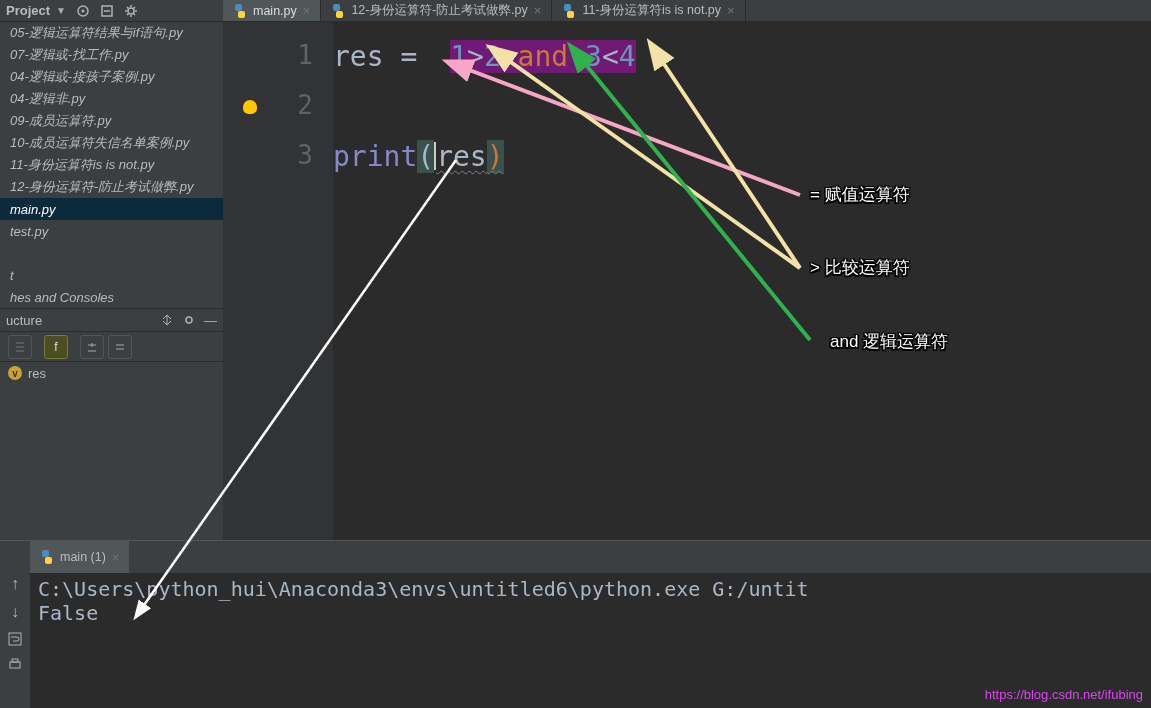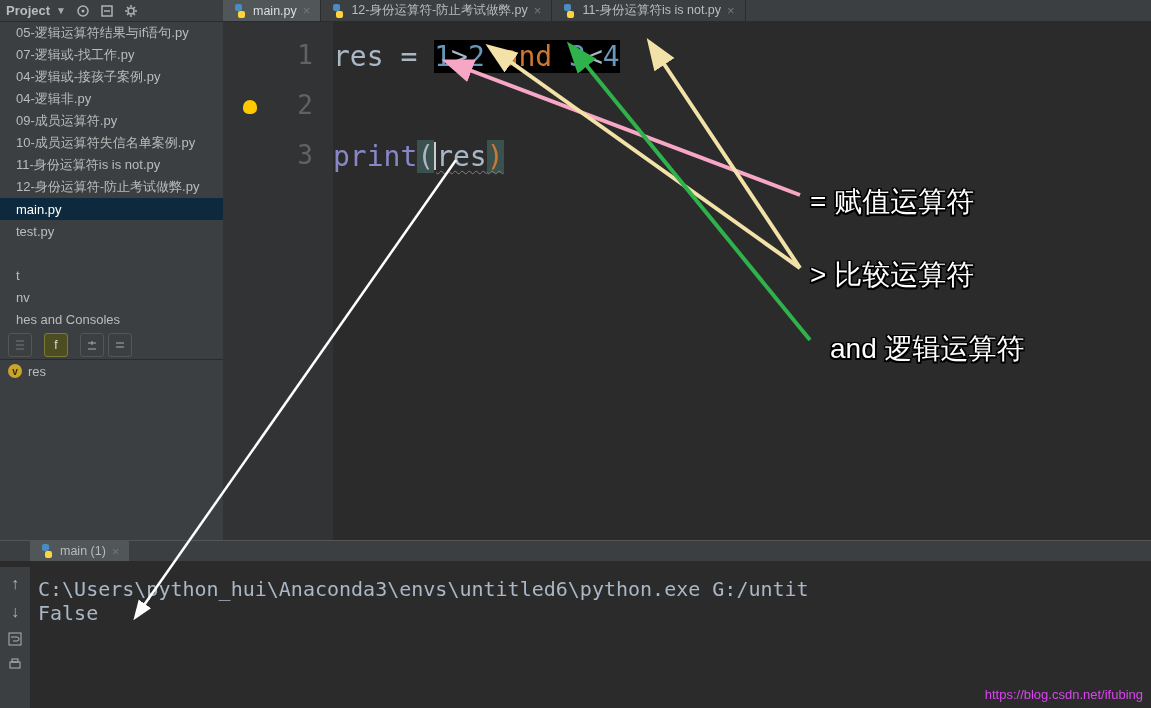--- a/index.html
+++ b/index.html
@@ -35,24 +35,25 @@
   height: 518px;
   background: #3c3f41;
   font-size: 13px;
   color: #bbb;
 }
 .file-list { padding-top: 0; }
 .file-item {
   height: 22px;
   display: flex;
   align-items: center;
-  padding-left: 16px;
+  padding-left: 10px;
   cursor: pointer;
   white-space: nowrap;
   overflow: hidden;
+  font-style: italic;
 }
 .file-item.selected { background: #0d293e; color: #fff; }
 .structure-header {
   height: 24px;
   border-top: 1px solid #2b2b2b;
   border-bottom: 1px solid #2b2b2b;
   display: flex;
   align-items: center;
   padding: 0 6px;
   font-size: 13px;
@@ -158,37 +159,37 @@
 }
 .code {
   padding-top: 18px;
   font-family: "Consolas", monospace;
   font-size: 28px;
   position: relative;
 }
 .code .cline { height: 50px; white-space: pre; }
 .c-var { color: #a9b7c6; }
 .c-eq { color: #a9b7c6; }
-.c-sel { background: #000000; color: #a9b7c6; }
+.c-sel { background: #701a75; color: #a9b7c6; margin-left: 16px; }
 .c-num { color: #6897bb; }
 .c-kw { color: #cc7832; }
 .c-fn { color: #8888c6; }
 .c-paren-hl { background: #3b514d; color: #a9b7c6; }
 .c-paren-hl2 { background: #3b514d; color: #cc7832; text-decoration: underline wavy #808080 1px; text-underline-offset: 4px;}
 .cursor-caret { display:inline-block; width:2px; height:28px; background:#ccc; vertical-align: -4px;}
 .console {
   position: absolute;
   top: 540px; left: 0;
   width: 100%;
   height: 168px;
   background: #2b2b2b;
   border-top: 1px solid #555;
 }
 .console-tabs {
-  height: 20px;
+  height: 32px;
   background: #3c3f41;
   display: flex;
   align-items: stretch;
   padding-left: 30px;
 }
 .console-tab {
   display: flex;
   align-items: center;
   gap: 6px;
   padding: 0 10px;
@@ -229,21 +230,21 @@
 }
 .annotation-svg {
   position: absolute;
   top: 0; left: 0;
   width: 100%;
   height: 100%;
   pointer-events: none;
 }
 .anno-label {
   position: absolute;
-  font-size: 28px;
+  font-size: 17px;
   font-weight: 500;
   color: #fff;
   text-shadow:
     -1.5px -1.5px 0 #000, 1.5px -1.5px 0 #000,
     -1.5px 1.5px 0 #000, 1.5px 1.5px 0 #000,
     -1.5px 0 0 #000, 1.5px 0 0 #000,
     0 -1.5px 0 #000, 0 1.5px 0 #000;
   white-space: nowrap;
 }
 </style>
@@ -275,23 +276,34 @@
       <div class="file-item">04-逻辑非.py</div>
       <div class="file-item">09-成员运算符.py</div>
       <div class="file-item">10-成员运算符失信名单案例.py</div>
       <div class="file-item">11-身份运算符is is not.py</div>
       <div class="file-item">12-身份运算符-防止考试做弊.py</div>
       <div class="file-item selected">main.py</div>
       <div class="file-item">test.py</div>
     </div>
   <div id="extra-list" style="margin-top:22px;">
       <div class="file-item">t</div>
-      <div class="file-item">nv</div>
       <div class="file-item">hes and Consoles</div>
     </div>
+  <div class="structure-header">
+    <span>ucture</span>
+    <span class="sicons">
+      <svg width="14" height="14">
+          <path d="M7 2v10M3 6l4-4 4 4M3 8l4 4 4-4" stroke="#afb1b3" stroke-width="1" fill="none"></path>
+        </svg>
+      <svg width="14" height="14">
+          <circle cx="7" cy="7" r="3" stroke="#afb1b3" stroke-width="1.5" fill="none"></circle>
+        </svg>
+      <span style="color:#afb1b3;">—</span>
+    </span>
+  </div>
   <div class="structure-toolbar">
     <div class="sq-btn">
         <svg width="12" height="12">
           <path d="M2 2h8M2 6h8M2 10h8" stroke="#777" stroke-width="1"></path>
         </svg>
       </div>
     <div style="width:4px;"></div>
     <div class="sq-btn" style="background:#4c4e22;border-color:#7a7a3a;color:#ddd;">f</div>
     <div style="width:4px;"></div>
     <div class="sq-btn">

